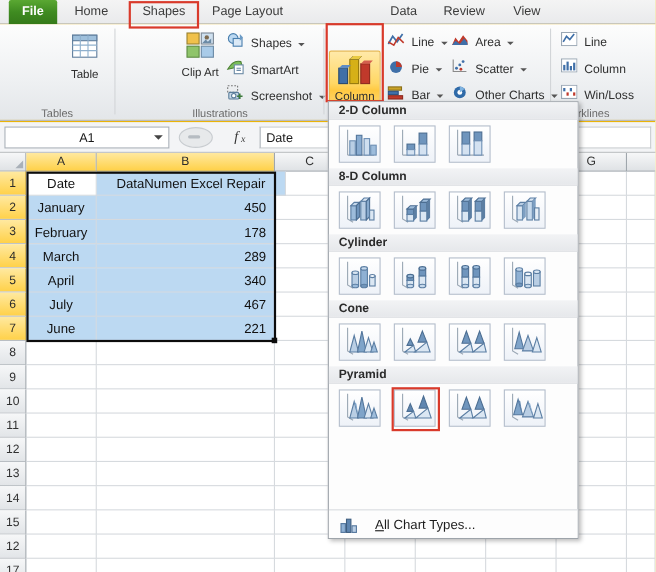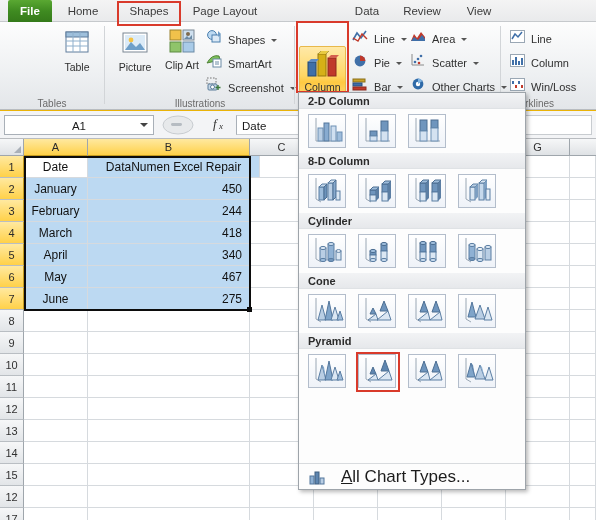--- a/index.html
+++ b/index.html
@@ -163,21 +163,21 @@
     position:absolute; left:-3px; top:-3px; width:44px; height:40px;
     border:2px solid #d93a2b; pointer-events:none; z-index:5;
   }
   .menu-foot {
     position:absolute; left:0; bottom:0; width:100%; height:26px;
     border-top:1px solid #d8dbde; background:#fdfdfd;
   }
   .menu-foot .ficon { position:absolute; left:10px; top:5px; }
   .menu-foot .ftxt {
     position:absolute; left:42px; top:0; height:26px; line-height:26px;
-    font-size:17px; color:#1c1c1c;
+    font-size:12px; color:#1c1c1c;
   }
   .menu-foot .ftxt u { text-decoration:underline; }
 </style>
 </head>
 <body>
 
 <div id="app">
 
   <div class="tabbar">
     <div class="tab file" style="left:8px;width:44px;">File</div>
@@ -204,31 +204,20 @@
             <line x1="4" y1="18" x2="26" y2="18" stroke="#8fb0cd"></line>
           </svg>
         </span>
         <span class="lbl">Table</span>
       </div>
       <div class="group-title">Tables</div>
     </div>
     <div class="group-sep" style="left:104px;"></div>
 
     <div class="group" style="left:106px;width:188px;">
-      <div class="bigbtn" style="left:4px;top:6px;width:50px;">
-        <span class="ico">
-          <svg width="30" height="30" viewBox="0 0 30 30">
-            <rect x="3" y="5" width="24" height="19" fill="#fff" stroke="#7b8794"></rect>
-            <rect x="5" y="7" width="20" height="15" fill="#dcebf7"></rect>
-            <circle cx="11" cy="12" r="2.4" fill="#f5c243"></circle>
-            <path d="M5 22 l6 -8 l5 5 l4 -4 l5 7 z" fill="#6e9fc9"></path>
-          </svg>
-        </span>
-        <span class="lbl">Picture</span>
-      </div>
       <div class="bigbtn" style="left:56px;top:6px;width:40px;">
         <span class="ico">
           <svg width="28" height="28" viewBox="0 0 28 28">
             <rect x="2" y="2" width="11" height="10" fill="#f0c14b" stroke="#9a8130"></rect>
             <rect x="15" y="2" width="11" height="10" fill="#cfe0ef" stroke="#7b8794"></rect>
             <rect x="2" y="14" width="11" height="10" fill="#8fc46a" stroke="#5c8b42"></rect>
             <rect x="15" y="14" width="11" height="10" fill="#a9cbe8" stroke="#6b8aa5"></rect>
             <circle cx="20" cy="6" r="2" fill="#7e6a4f"></circle>
             <path d="M16 11 l3 -3 l2 2 l3 -3 v4 z" fill="#6b8aa5"></path>
           </svg>
@@ -583,29 +572,29 @@
         <div class="cell" style="left: 442px; top: 369px; width: 64px;"></div>
         <div class="cell" style="left: 506px; top: 369px; width: 64px;"></div>
         <div class="cell" style="left: 570px; top: 369px; width: 26px;"></div>
       </div>
 
     <div class="cell active ctr" style="left:24px;top:17px;width:64px;">Date</div>
     <div class="cell selbg ctr" style="left:88px;top:17px;width:172px;">DataNumen Excel Repair</div>
     <div class="cell selbg ctr" style="left:24px;top:39px;width:64px;">January</div>
     <div class="cell selbg rgt" style="left:88px;top:39px;width:162px;">450</div>
     <div class="cell selbg ctr" style="left:24px;top:61px;width:64px;">February</div>
-    <div class="cell selbg rgt" style="left:88px;top:61px;width:162px;">244</div>
+    <div class="cell selbg rgt" style="left:88px;top:61px;width:162px;">178</div>
     <div class="cell selbg ctr" style="left:24px;top:83px;width:64px;">March</div>
-    <div class="cell selbg rgt" style="left:88px;top:83px;width:162px;">418</div>
+    <div class="cell selbg rgt" style="left:88px;top:83px;width:162px;">289</div>
     <div class="cell selbg ctr" style="left:24px;top:105px;width:64px;">April</div>
     <div class="cell selbg rgt" style="left:88px;top:105px;width:162px;">340</div>
-    <div class="cell selbg ctr" style="left:24px;top:127px;width:64px;">May</div>
+    <div class="cell selbg ctr" style="left:24px;top:127px;width:64px;">July</div>
     <div class="cell selbg rgt" style="left:88px;top:127px;width:162px;">467</div>
     <div class="cell selbg ctr" style="left:24px;top:149px;width:64px;">June</div>
-    <div class="cell selbg rgt" style="left:88px;top:149px;width:162px;">275</div>
+    <div class="cell selbg rgt" style="left:88px;top:149px;width:162px;">221</div>
 
     <div class="selrect" style="left:24px;top:17px;width:227px;height:155px;"></div>
     <div class="selhandle" style="left:247px;top:168px;"></div>
   </div>
 
   <div class="menu">
 
     <div class="menu-sec">2-D Column</div>
     <div class="menu-row">
       <span class="thumb">

